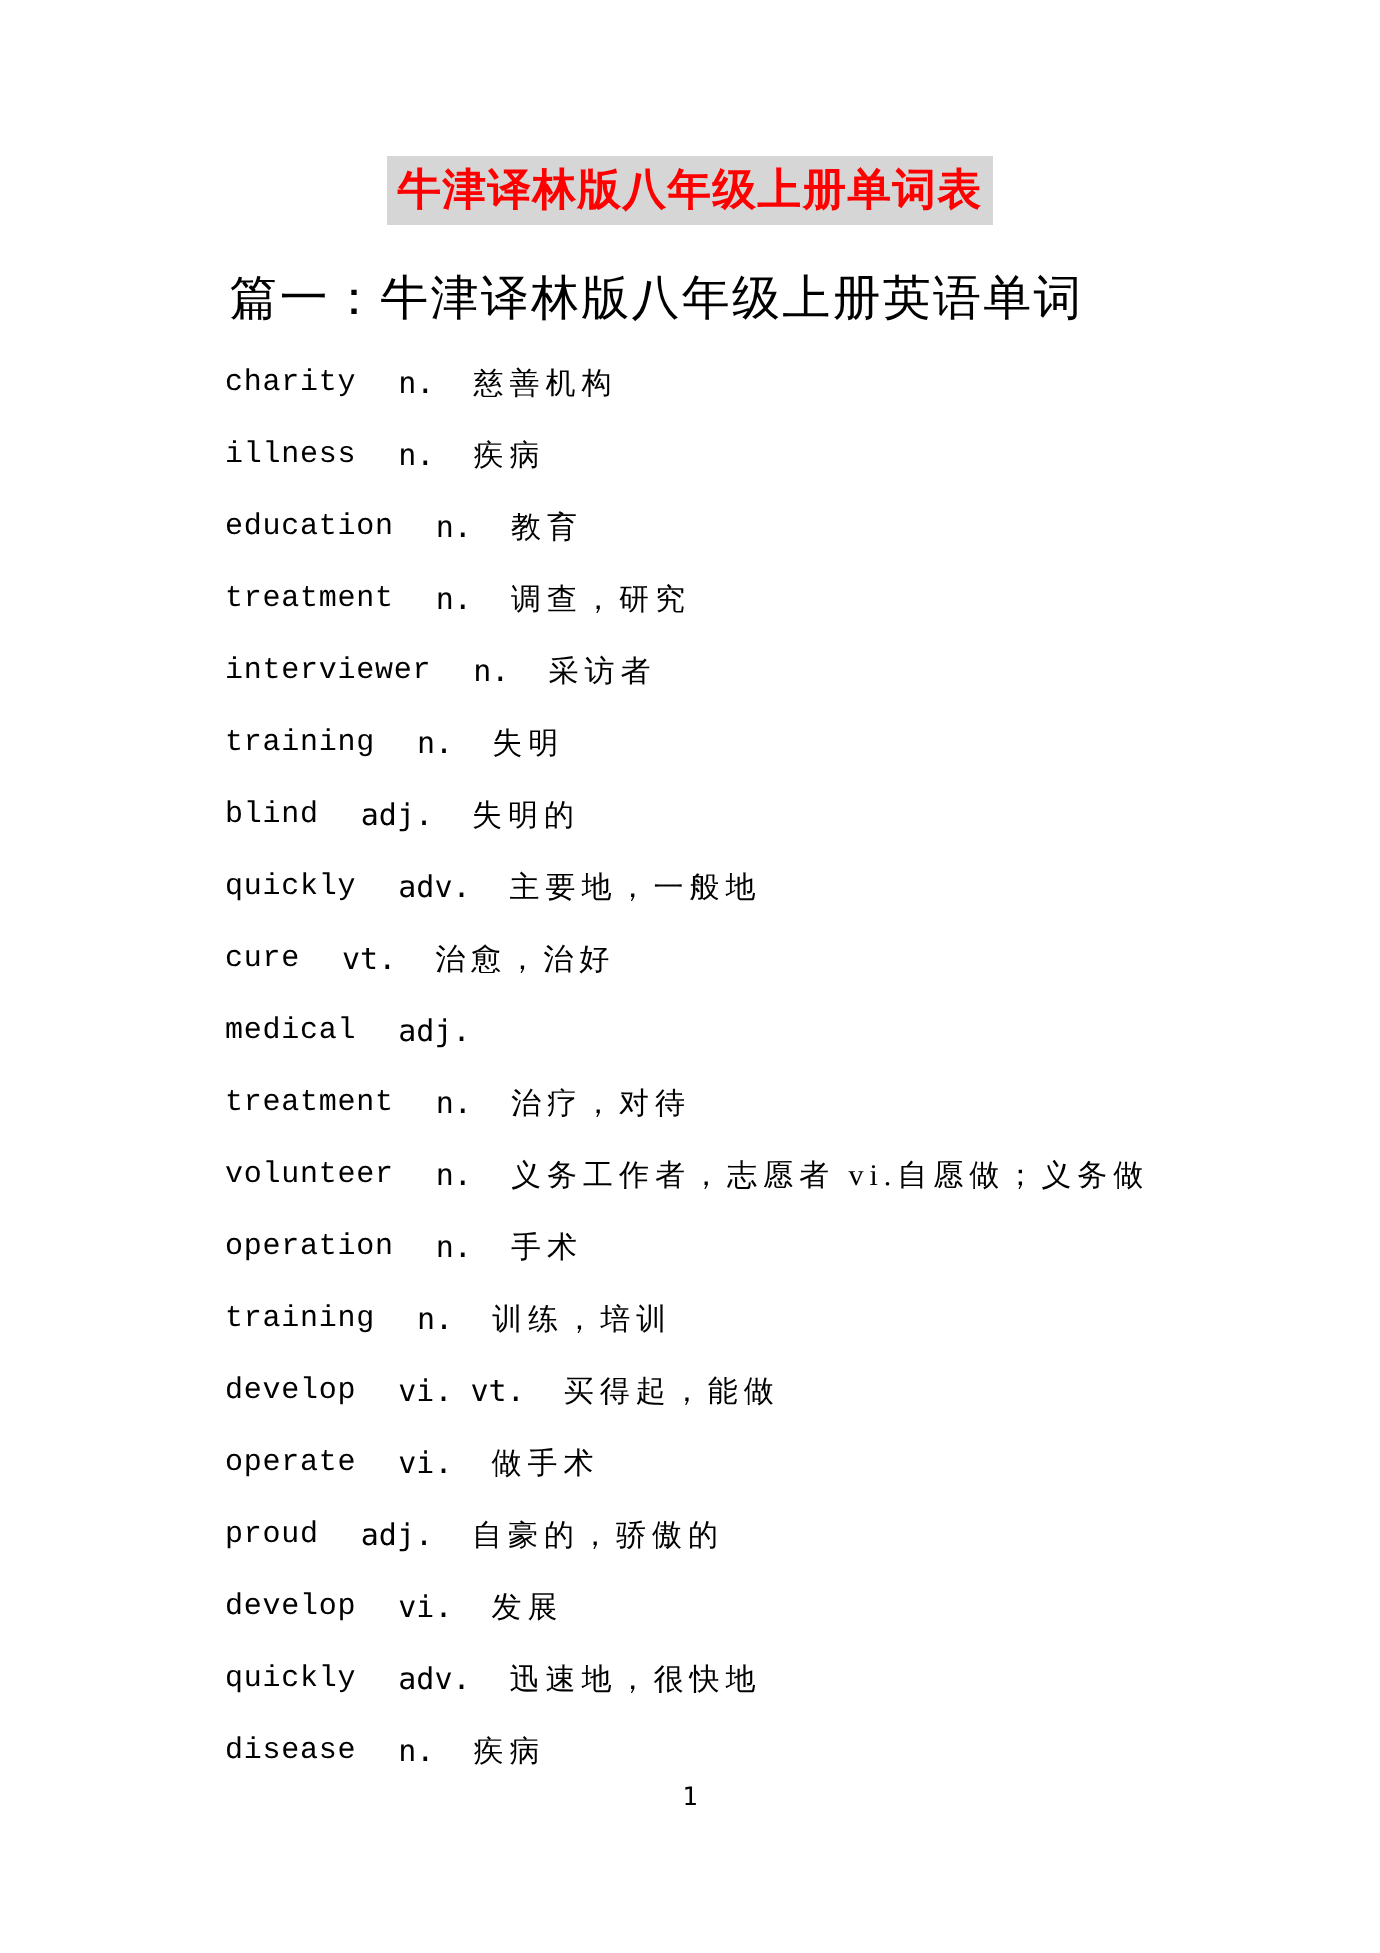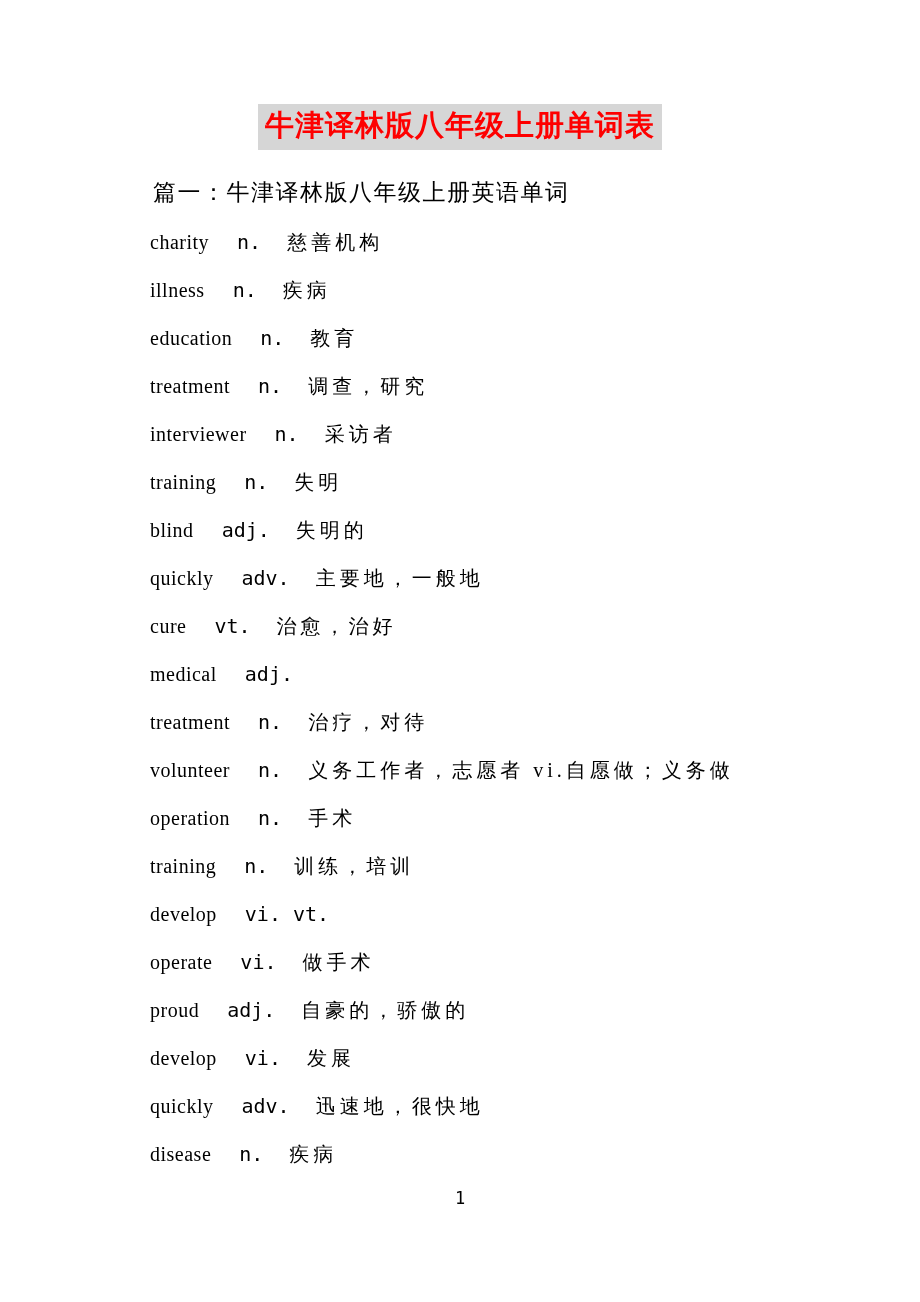--- a/index.html
+++ b/index.html
@@ -17,44 +17,44 @@
     background: #ffffff;
   }
   .title-wrap {
     text-align: center;
     padding-top: 104px;
   }
   .doc-title {
     display: inline-block;
     background: #d6d6d6;
     color: #fe0000;
-    font-family: Liberation Mono, monospace;
+    font-family: Liberation Sans, sans-serif;
     font-weight: bold;
     font-size: 29px;
     line-height: 1;
     padding: 9px 7px 8px 7px;
     letter-spacing: 1px;
   }
   .section-heading {
     margin: 27px 0 0 153px;
-    font-size: 23px;
+    font-size: 32px;
     letter-spacing: 1.5px;
     font-family: "Liberation Serif", "DejaVu Serif", serif;
   }
   .word-list {
     margin: 10px 0 0 150px;
   }
   .word-row {
     height: 48px;
     display: flex;
     align-items: center;
     white-space: nowrap;
   }
   .word-text {
-    font-family: Liberation Serif, serif;
+    font-family: Liberation Mono, monospace;
     font-size: 20px;
     letter-spacing: 0.5px;
   }
   .word-pos {
     font-family: "DejaVu Sans Mono", "Liberation Mono", monospace;
     font-size: 20px;
     margin-left: 28px;
   }
   .word-meaning {
     font-family: "Liberation Serif", "DejaVu Serif", serif;
@@ -150,20 +150,21 @@
       <span class="word-meaning">手术</span>
     </div>
       <div class="word-row">
       <span class="word-text">training</span>
       <span class="word-pos">n.</span>
       <span class="word-meaning">训练，培训</span>
     </div>
       <div class="word-row">
       <span class="word-text">develop</span>
       <span class="word-pos">vi. vt.</span>
+      <span class="word-meaning">买得起，能做</span>
     </div>
       <div class="word-row">
       <span class="word-text">operate</span>
       <span class="word-pos">vi.</span>
       <span class="word-meaning">做手术</span>
     </div>
       <div class="word-row">
       <span class="word-text">proud</span>
       <span class="word-pos">adj.</span>
       <span class="word-meaning">自豪的，骄傲的</span>

